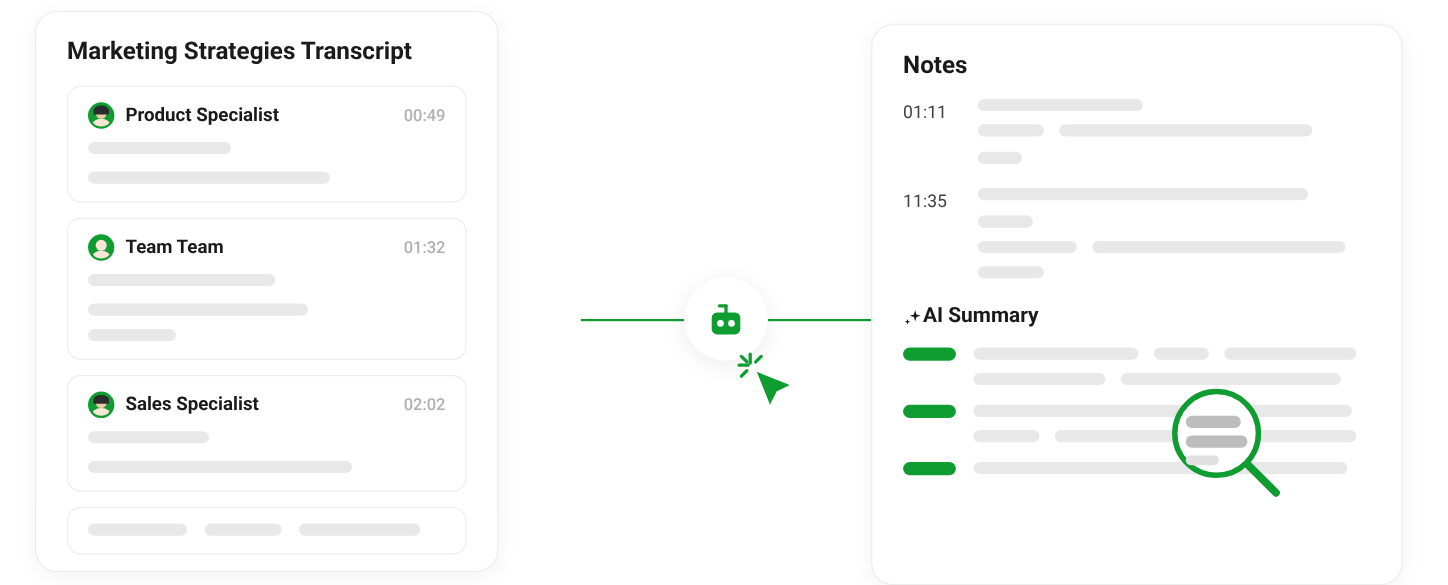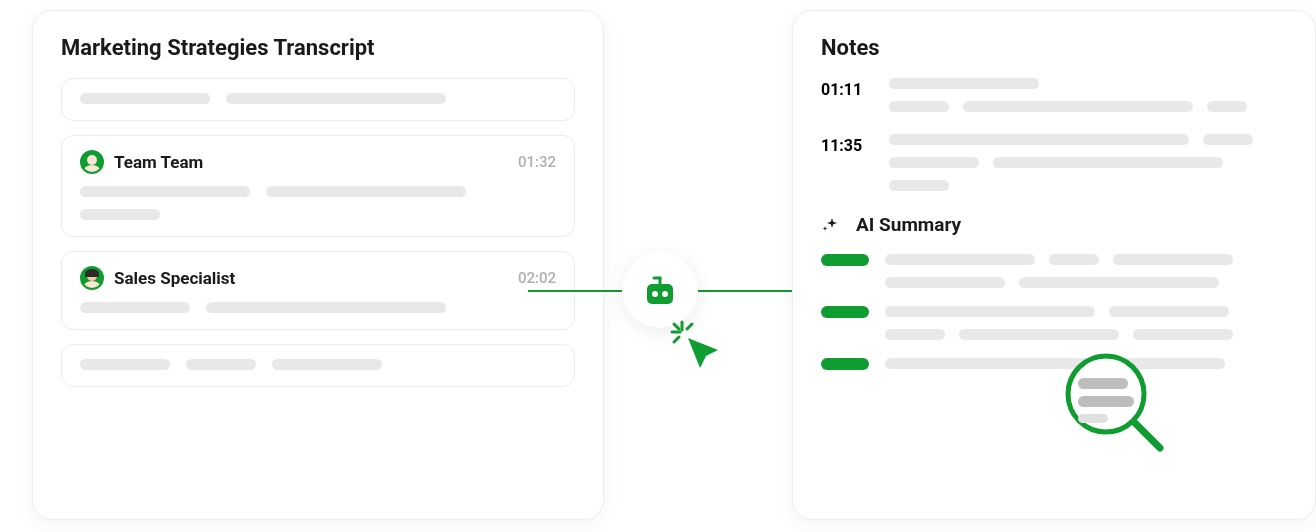--- a/index.html
+++ b/index.html
@@ -15,27 +15,27 @@
     background: #fff;
     border: 1px solid #ececec;
     border-radius: 20px;
     box-shadow: 0 4px 20px rgba(0,0,0,0.05);
     padding: 24px 28px;
     position: absolute;
   }
   .card-left {
     left: 32px;
     top: 10px;
-    width: 572px;
+    width: 421px;
     height: 510px;
   }
   .card-right {
     left: 792px;
-    top: 10px;
-    width: 524px;
+    top: 22px;
+    width: 483px;
     height: 510px;
     overflow: hidden;
   }
   .card-title {
     font-size: 22px;
     font-weight: 700;
     color: #1a1a1a;
     margin-bottom: 18px;
   }
   .entry {
@@ -138,41 +138,41 @@
   }
   
   .note-row {
     display: flex;
     gap: 24px;
     margin-bottom: 22px;
     align-items: flex-start;
   }
   .note-time {
     font-size: 16px;
-    color: #000000;
-    font-weight: 700;
+    color: #404040;
+    font-weight: 400;
     width: 44px;
     flex-shrink: 0;
     padding-top: 2px;
   }
   .note-lines {
     flex: 1;
     display: flex;
     flex-direction: column;
     gap: 12px;
   }
   .note-line {
     display: flex;
     gap: 14px;
     flex-wrap: wrap;
   }
   .ai-head {
     display: flex;
-    align-items: center;
-    gap: 17px;
+    align-items: flex-end;
+    gap: 0;
     margin-top: 6px;
     margin-bottom: 18px;
   }
   .ai-title {
     font-size: 19px;
     font-weight: 700;
     color: #1a1a1a;
   }
   .ai-body {
     display: flex;
@@ -204,20 +204,27 @@
     pointer-events: none;
   }
 </style>
 </head>
 <body>
 
 <div class="card card-left">
   <div class="card-title">Marketing Strategies Transcript</div>
 
   <div class="entry">
+    <div class="entry-head">
+      <div class="avatar dark">
+          <div class="hair"></div>
+        </div>
+      <div class="entry-name">Product Specialist</div>
+      <div class="entry-time">00:49</div>
+    </div>
     <div class="skeleton-row">
       <div class="sk" style="width:130px"></div>
       <div class="sk" style="width:220px"></div>
     </div>
   </div>
 
   <div class="entry">
     <div class="entry-head">
       <div class="avatar"></div>
       <div class="entry-name">Team Team</div>

